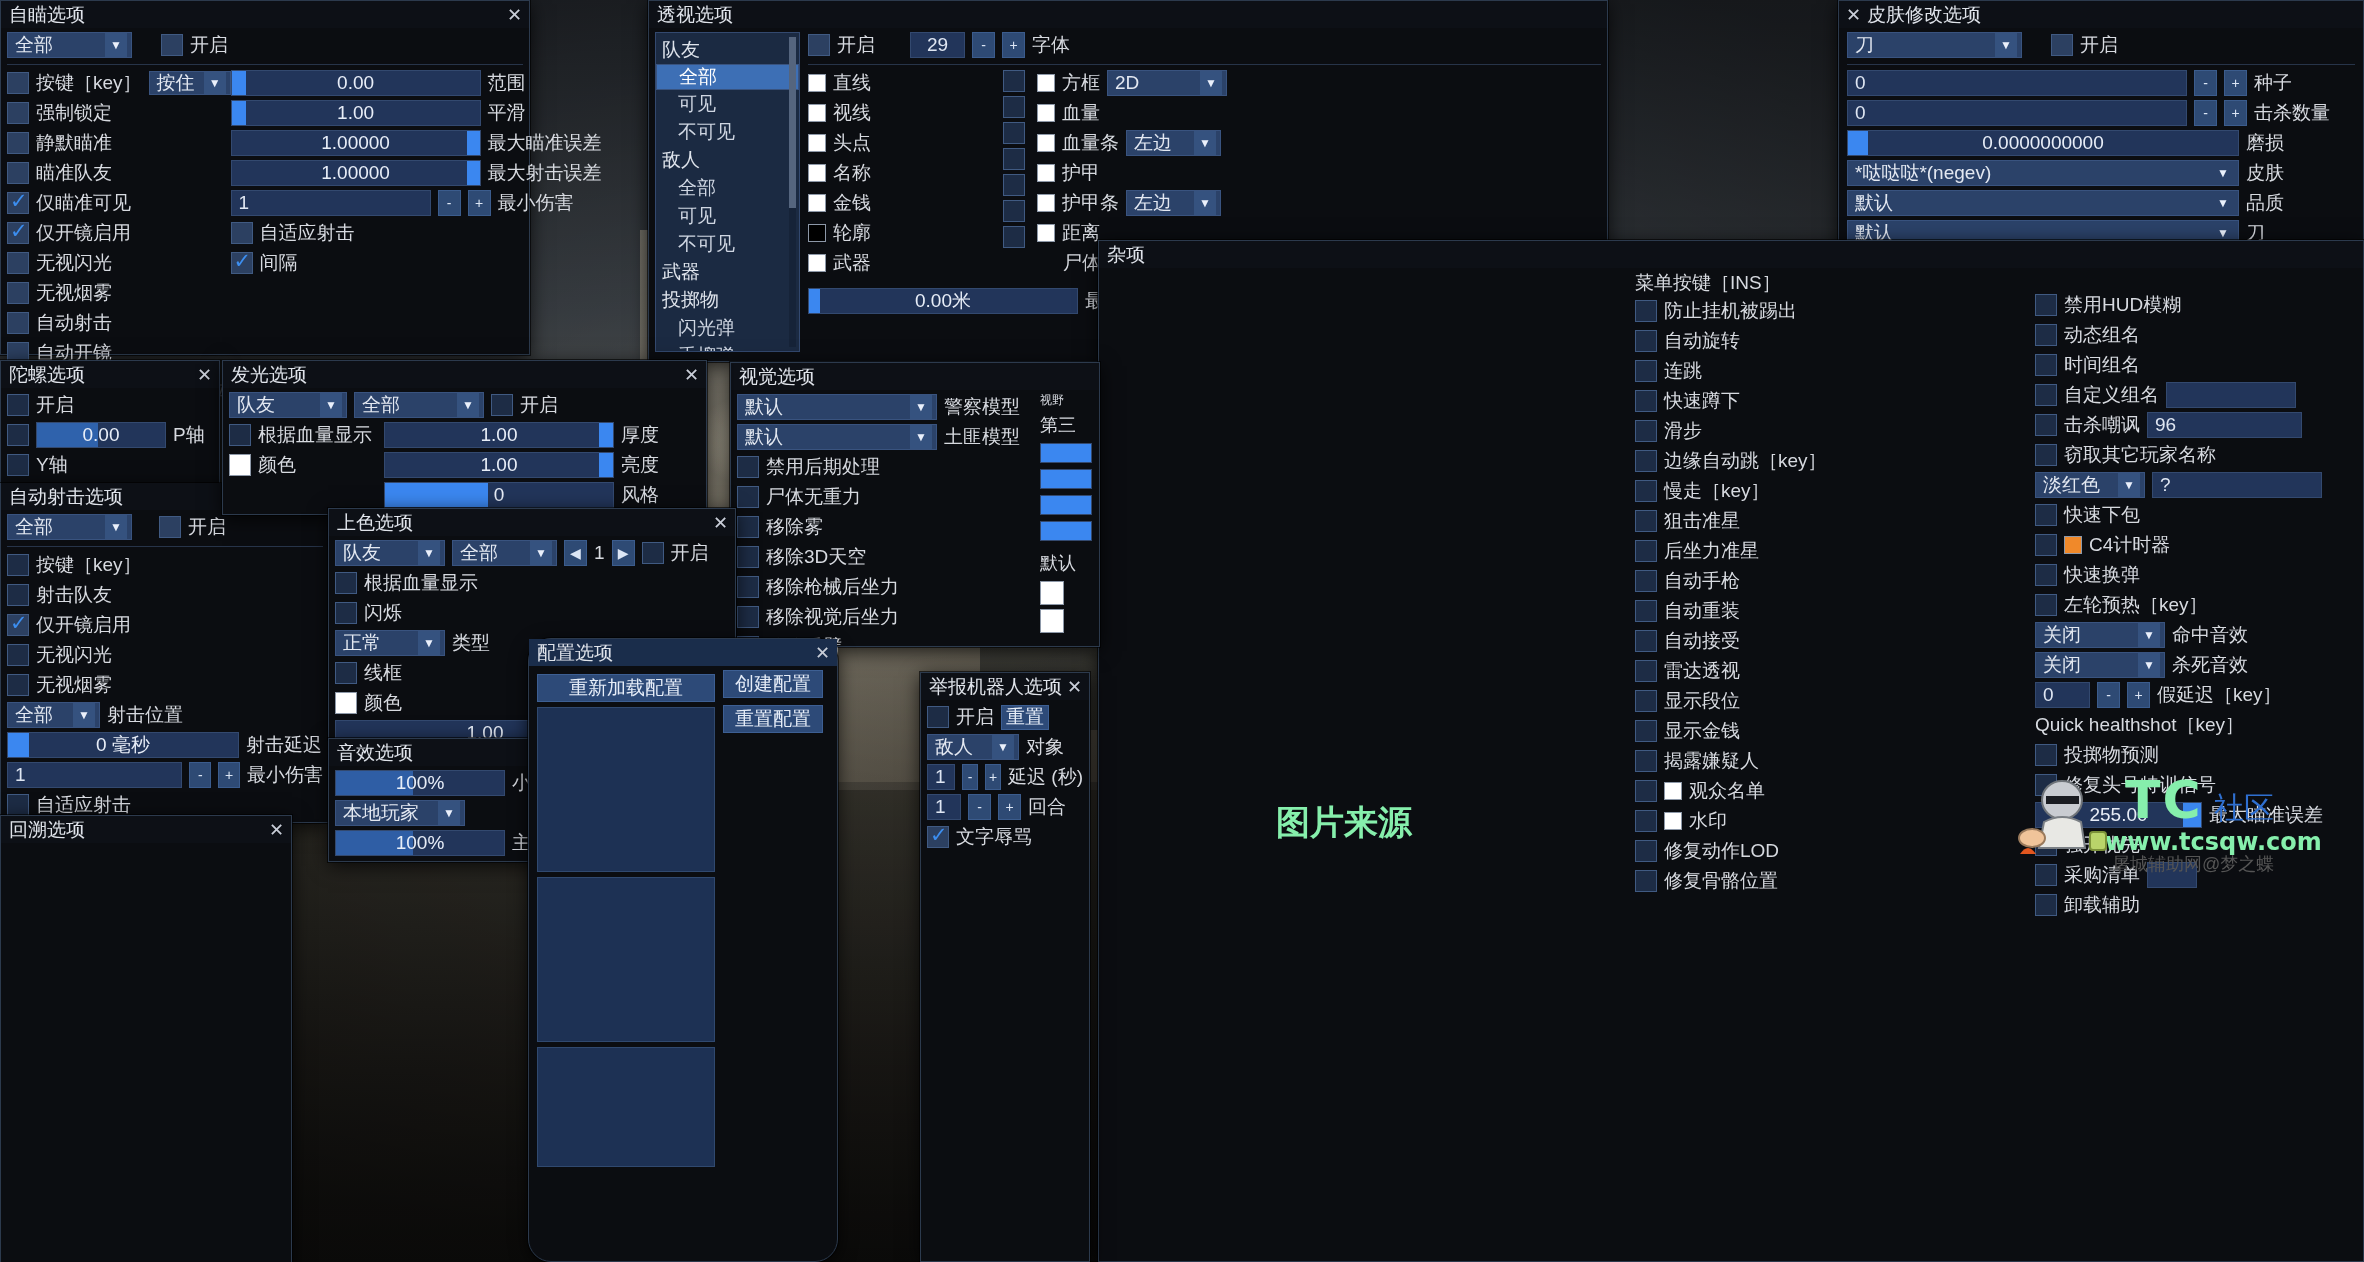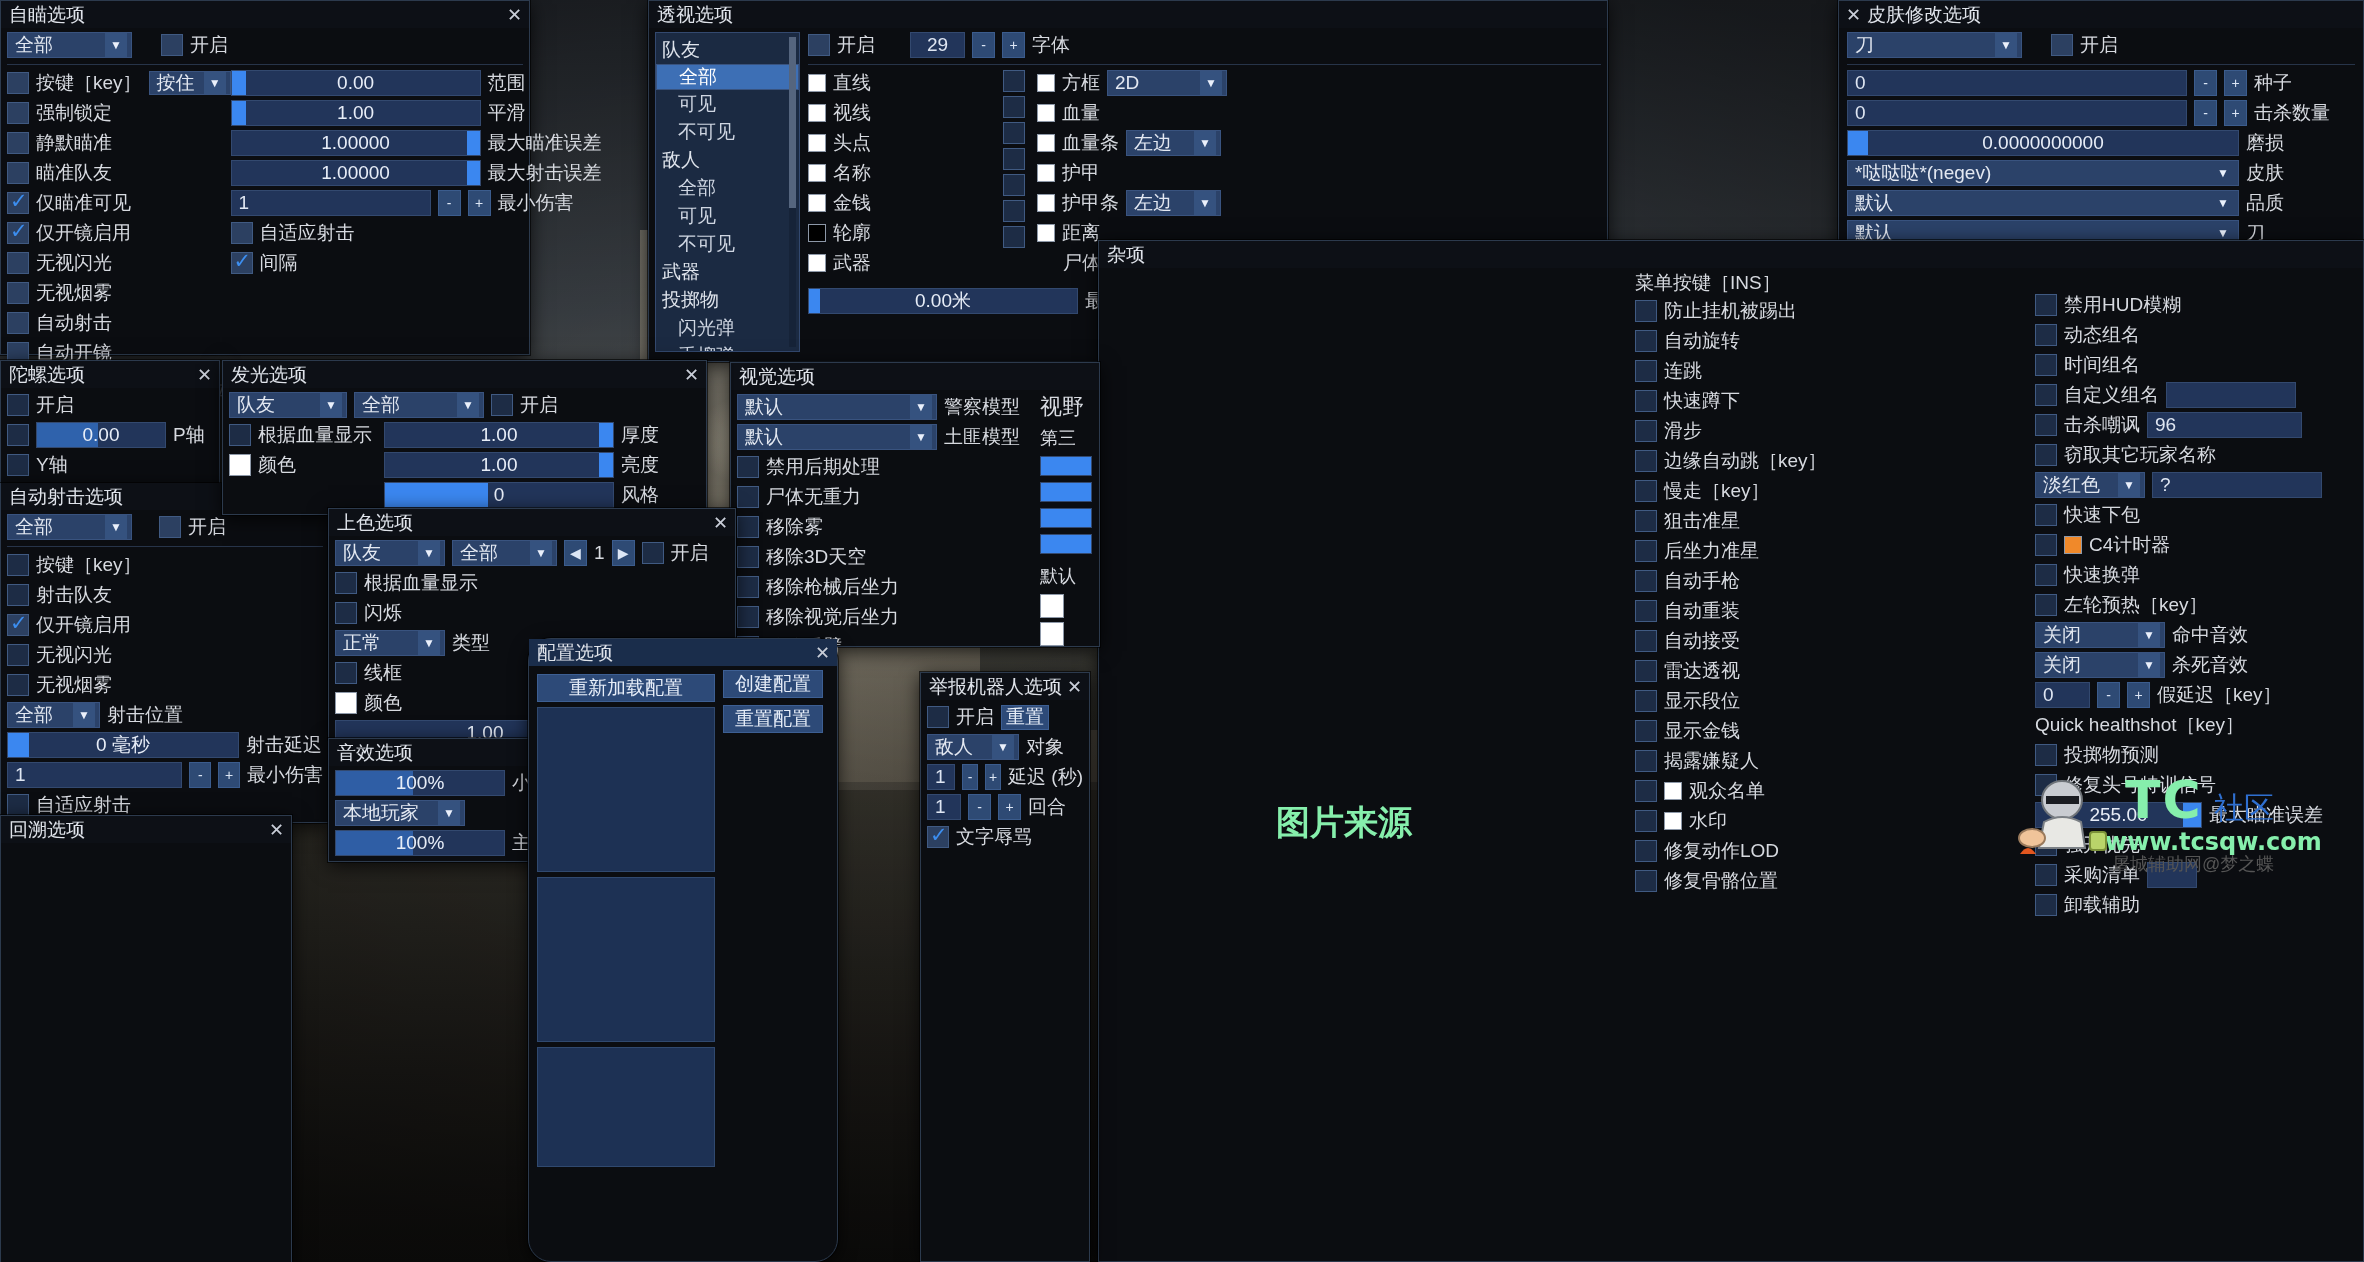--- a/index.html
+++ b/index.html
@@ -697,21 +697,21 @@
         <span class="lbl">移除视觉后坐力</span>
       </div>
     <div class="row">
         <div class="cb sq"></div>
         <span class="lbl">移除手臂</span>
       </div>
   </div>
 </div>
 
 <div style="position:absolute;left:1040px;top:392px;width:58px;z-index:6;">
-  <div class="lbl" style="font-size:22px;">视野</div>
+  <div class="lbl" style="font-size:12px;">视野</div>
   <div class="lbl" style="font-size:18px;margin-top:4px;">第三</div>
   <div class="slider" style="width:52px;height:20px;margin-top:6px;">
       <i class="fill" style="width:100%"></i>
     </div>
   <div class="slider" style="width:52px;height:20px;margin-top:6px;">
       <i class="fill" style="width:100%"></i>
     </div>
   <div class="slider" style="width:52px;height:20px;margin-top:6px;">
       <i class="fill" style="width:100%"></i>
     </div>

